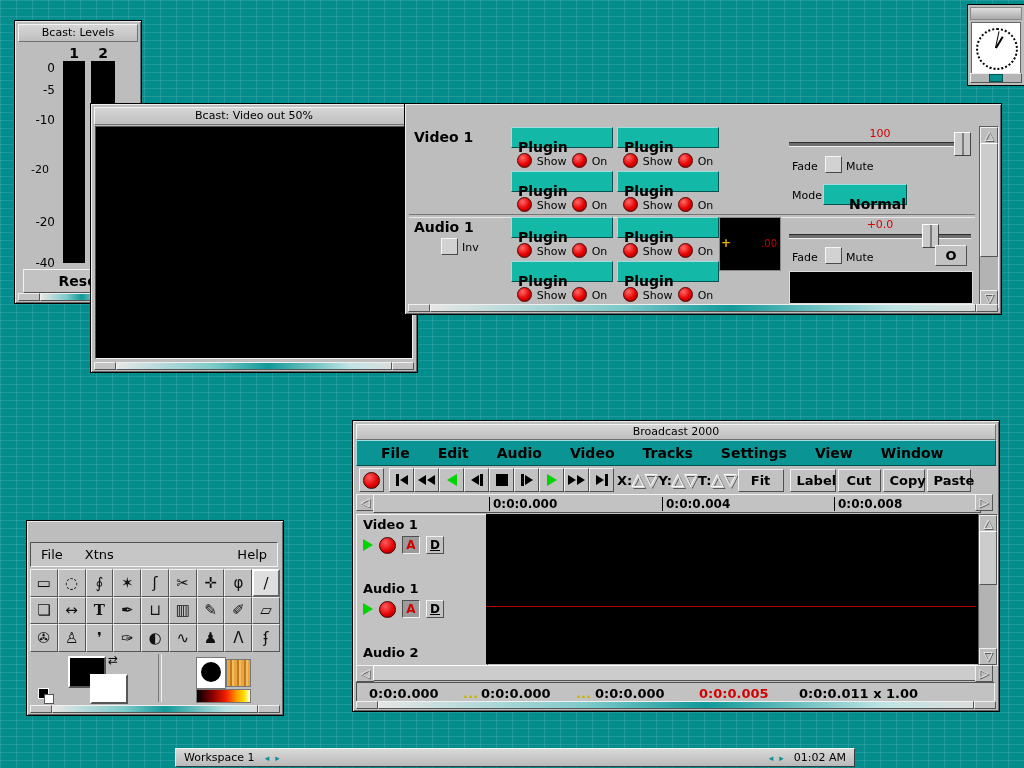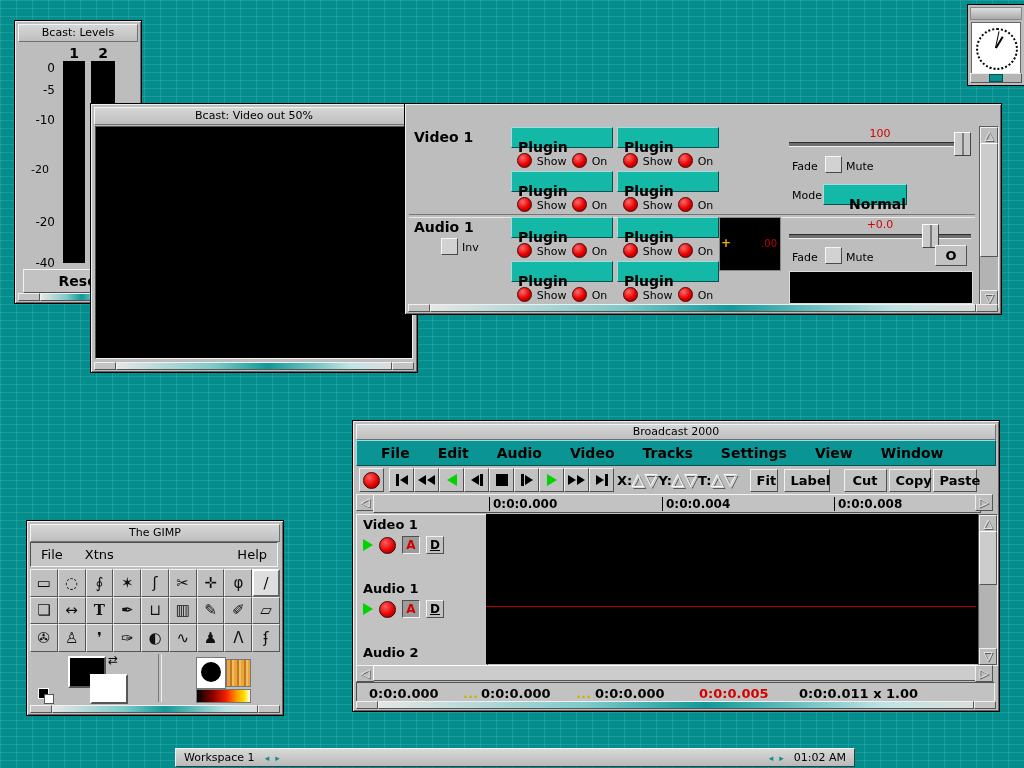--- a/index.html
+++ b/index.html
@@ -242,23 +242,23 @@
         </div>
       <span style="font-size:13px;font-weight:bold;margin-left:3px;">X:</span>
       <span class="spintri">△</span>
         <span class="spintri">▽</span>
       <span style="font-size:13px;font-weight:bold;">Y:</span>
       <span class="spintri">△</span>
         <span class="spintri">▽</span>
       <span style="font-size:13px;font-weight:bold;">T:</span>
       <span class="spintri">△</span>
         <span class="spintri">▽</span>
-      <button class="toolbtn2" style="margin-left:12px;width:28px;font-family:inherit;">Fit</button>
+      <button class="toolbtn2" style="margin-left:0;width:46px;font-family:inherit;">Fit</button>
       <button class="toolbtn2" style="margin-left:6px;width:46px;font-family:inherit;">Label</button>
-      <button class="toolbtn2" style="margin-left:14px;width:43px;font-family:inherit;">Cut</button>
+      <button class="toolbtn2" style="margin-left:2px;width:43px;font-family:inherit;">Cut</button>
       <button class="toolbtn2" style="margin-left:2px;width:42px;font-family:inherit;">Copy</button>
       <button class="toolbtn2" style="margin-left:2px;width:44px;font-family:inherit;">Paste</button>
     </div>
 
     <div class="abs" style="left:3px;top:73px;width:640px;height:19px;">
       <span class="abs sarrow" style="left:0;top:0;width:16px;">◁</span>
       <div class="abs raised" style="left:17px;top:0;width:606px;height:17px;">
         <span class="ruler-tick" style="left:115px;">0:0:0.000</span>
         <span class="ruler-tick" style="left:288px;">0:0:0.004</span>
         <span class="ruler-tick" style="left:460px;">0:0:0.008</span>
@@ -310,21 +310,20 @@
       <span class="statustxt" style="left:442px;">0:0:0.011 x 1.00</span>
     </div>
     <div class="bottombar">
         <div class="grip"></div>
         <div class="gripbar"></div>
         <div class="grip"></div>
       </div>
   </div>
 
   <div class="window" style="left:26px;top:520px;width:256px;height:194px;">
-    <div class="titlebar">The GIMP</div>
     <div class="abs sunken" style="left:3px;top:21px;width:248px;height:25px;background:#c6c6c6;display:flex;align-items:center;box-sizing:border-box;padding:0 10px;">
       <span style="font-size:13px;margin-right:22px;">File</span>
       <span style="font-size:13px;">Xtns</span>
       <span style="font-size:13px;margin-left:auto;">Help</span>
     </div>
     <div class="abs" style="left:3px;top:48px;width:250px;height:83px;display:grid;grid-template-columns:repeat(9,1fr);grid-template-rows:repeat(3,1fr);">
       <div class="gtool">▭</div>
       <div class="gtool">◌</div>
       <div class="gtool">∮</div>
       <div class="gtool">✶</div>

